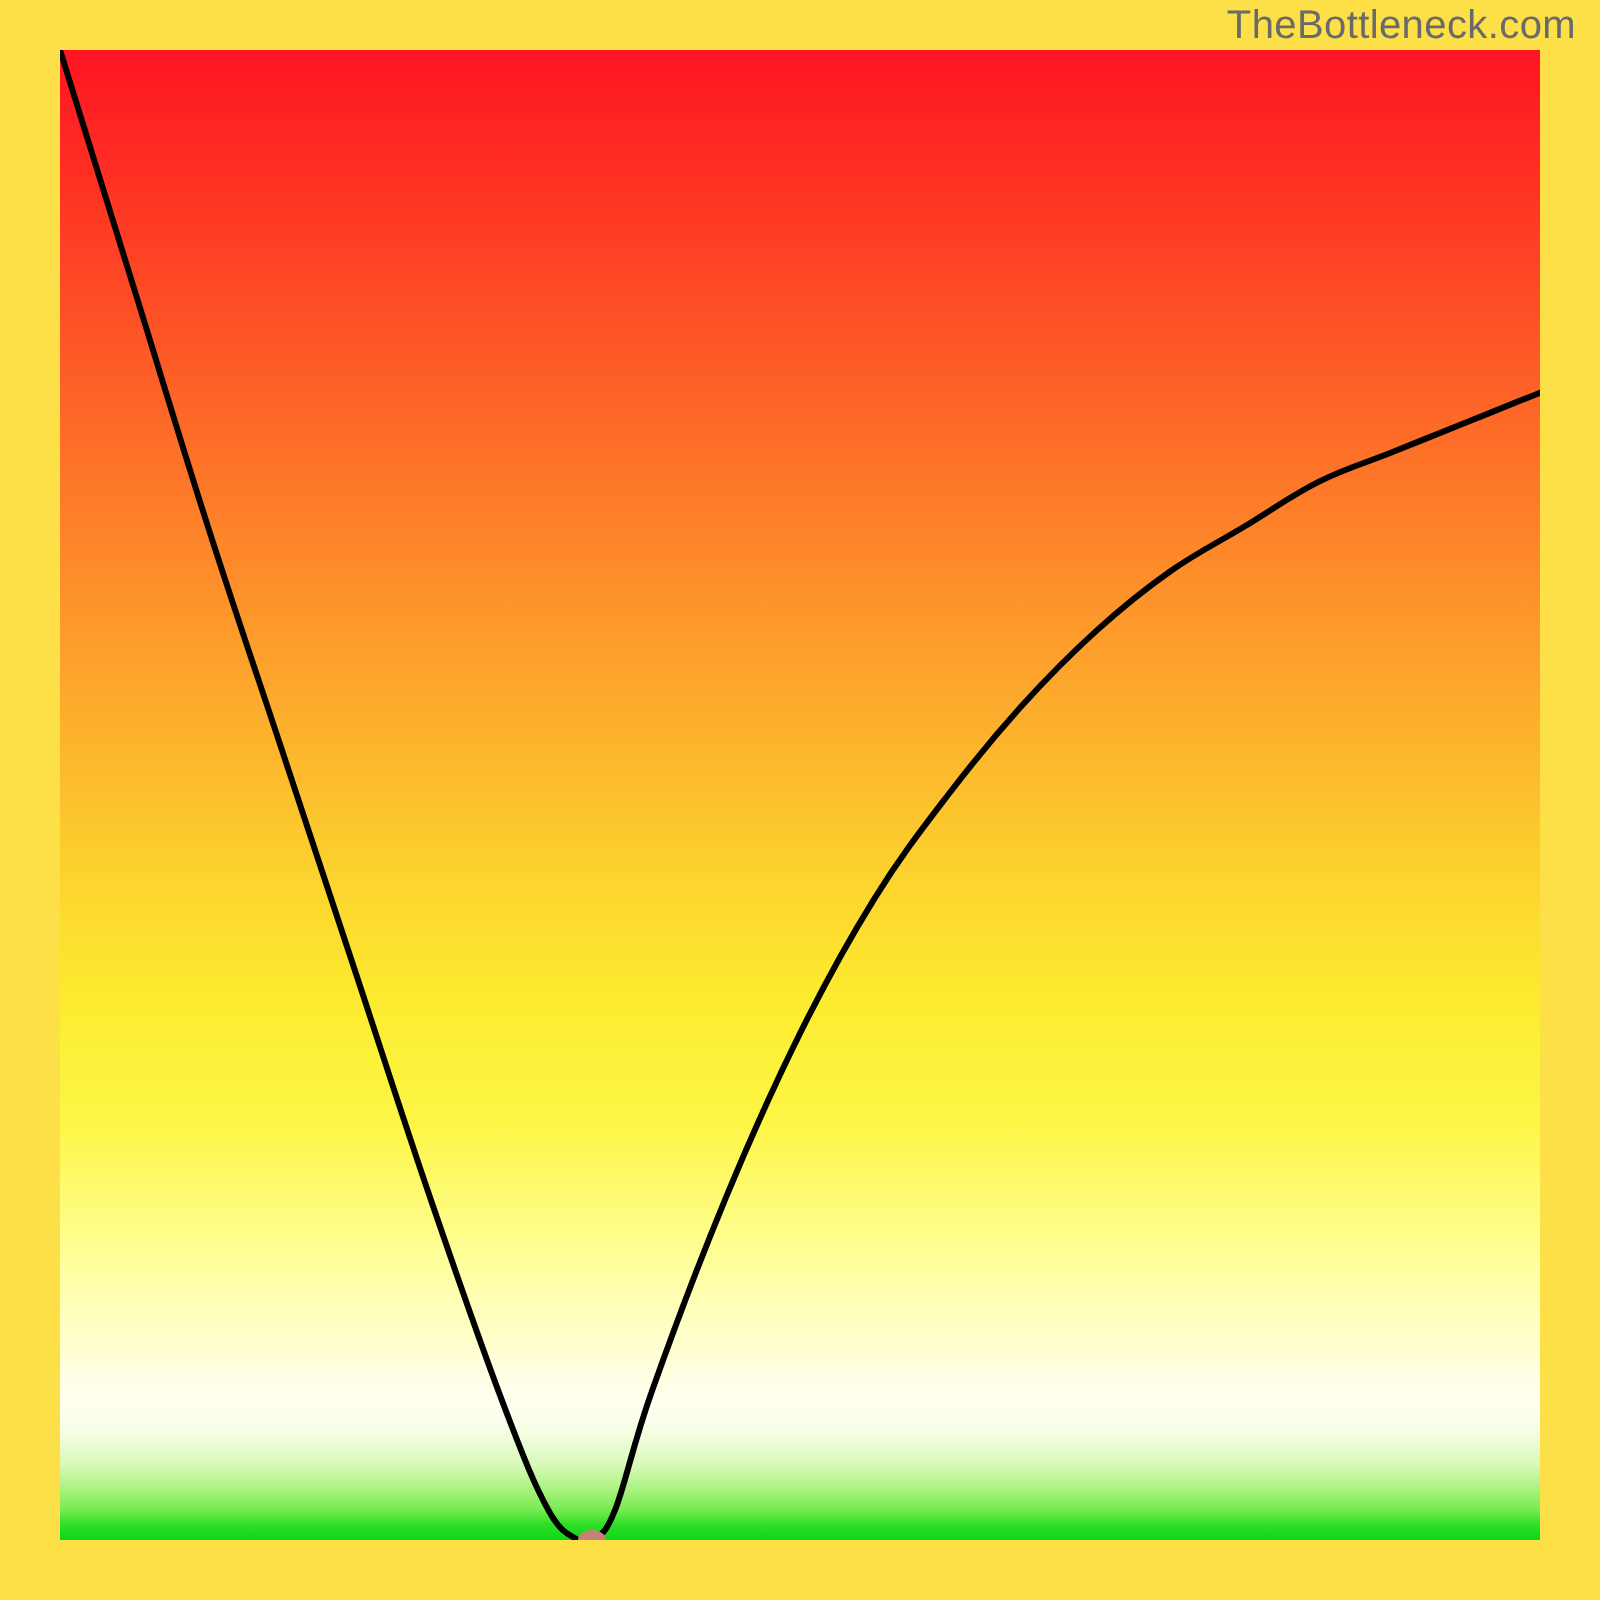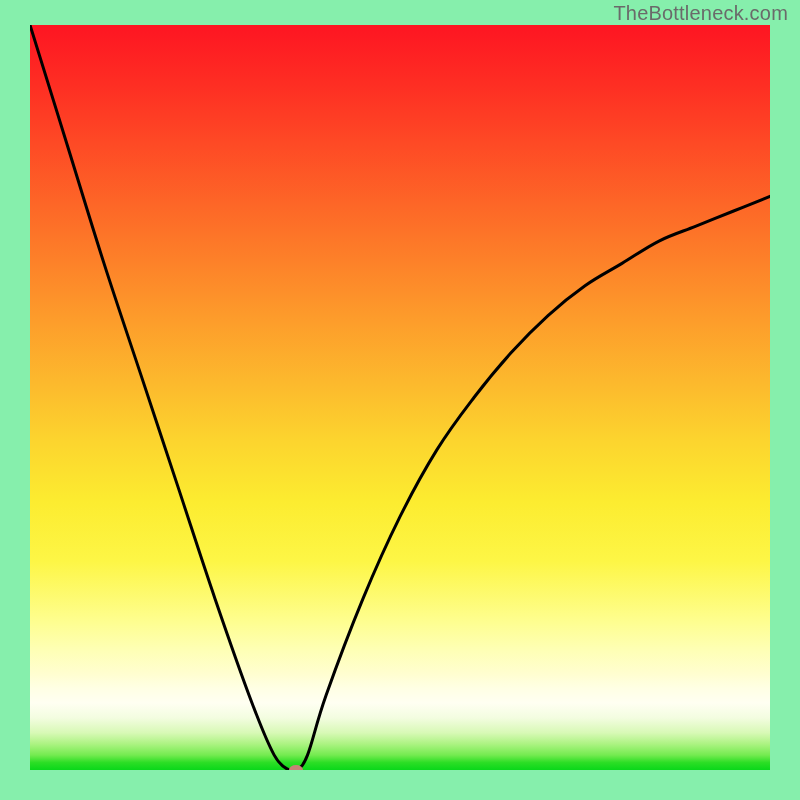--- a/index.html
+++ b/index.html
@@ -3,21 +3,21 @@
 <meta charset="utf-8">
 <style>
   * { margin: 0; padding: 0; box-sizing: border-box; }
   html, body { width: 800px; height: 800px; overflow: hidden; }
   body { background: #000; font-family: Arial, Helvetica, sans-serif; }
 
   .frame {
     position: absolute;
     left: 0; top: 0;
     width: 800px; height: 800px;
-    background: #86efac;
+    background: #fde047;
   }
 
   .watermark {
     position: absolute;
     top: 2px;
     right: 12px;
     color: #6a6a6a;
     font-size: 20px;
     font-weight: 500;
     letter-spacing: 0.2px;

